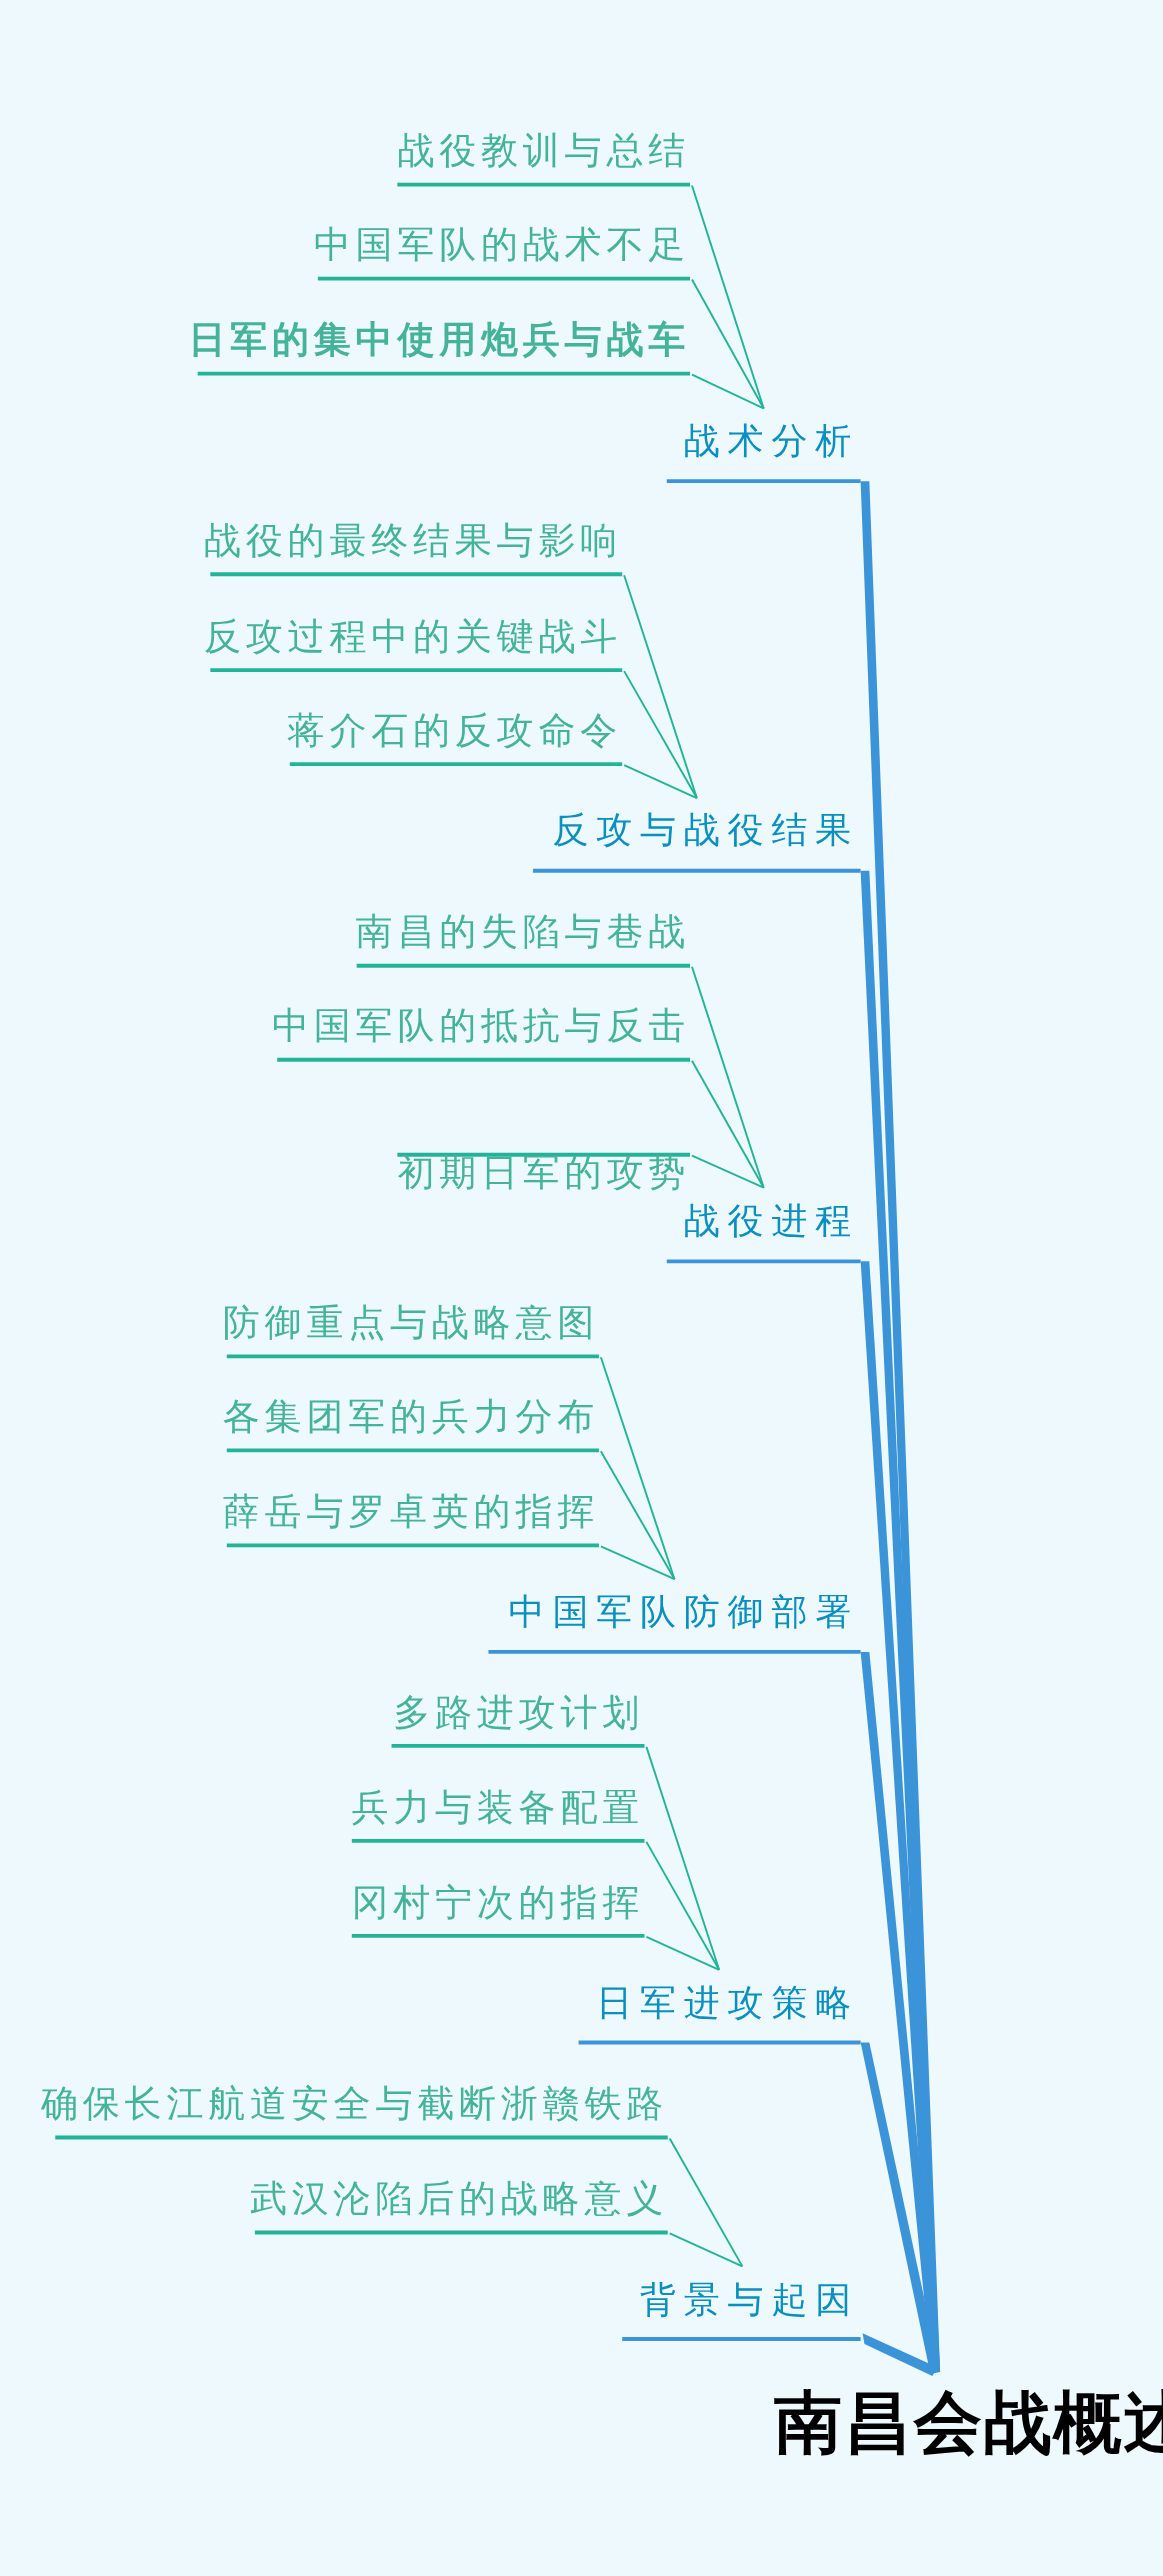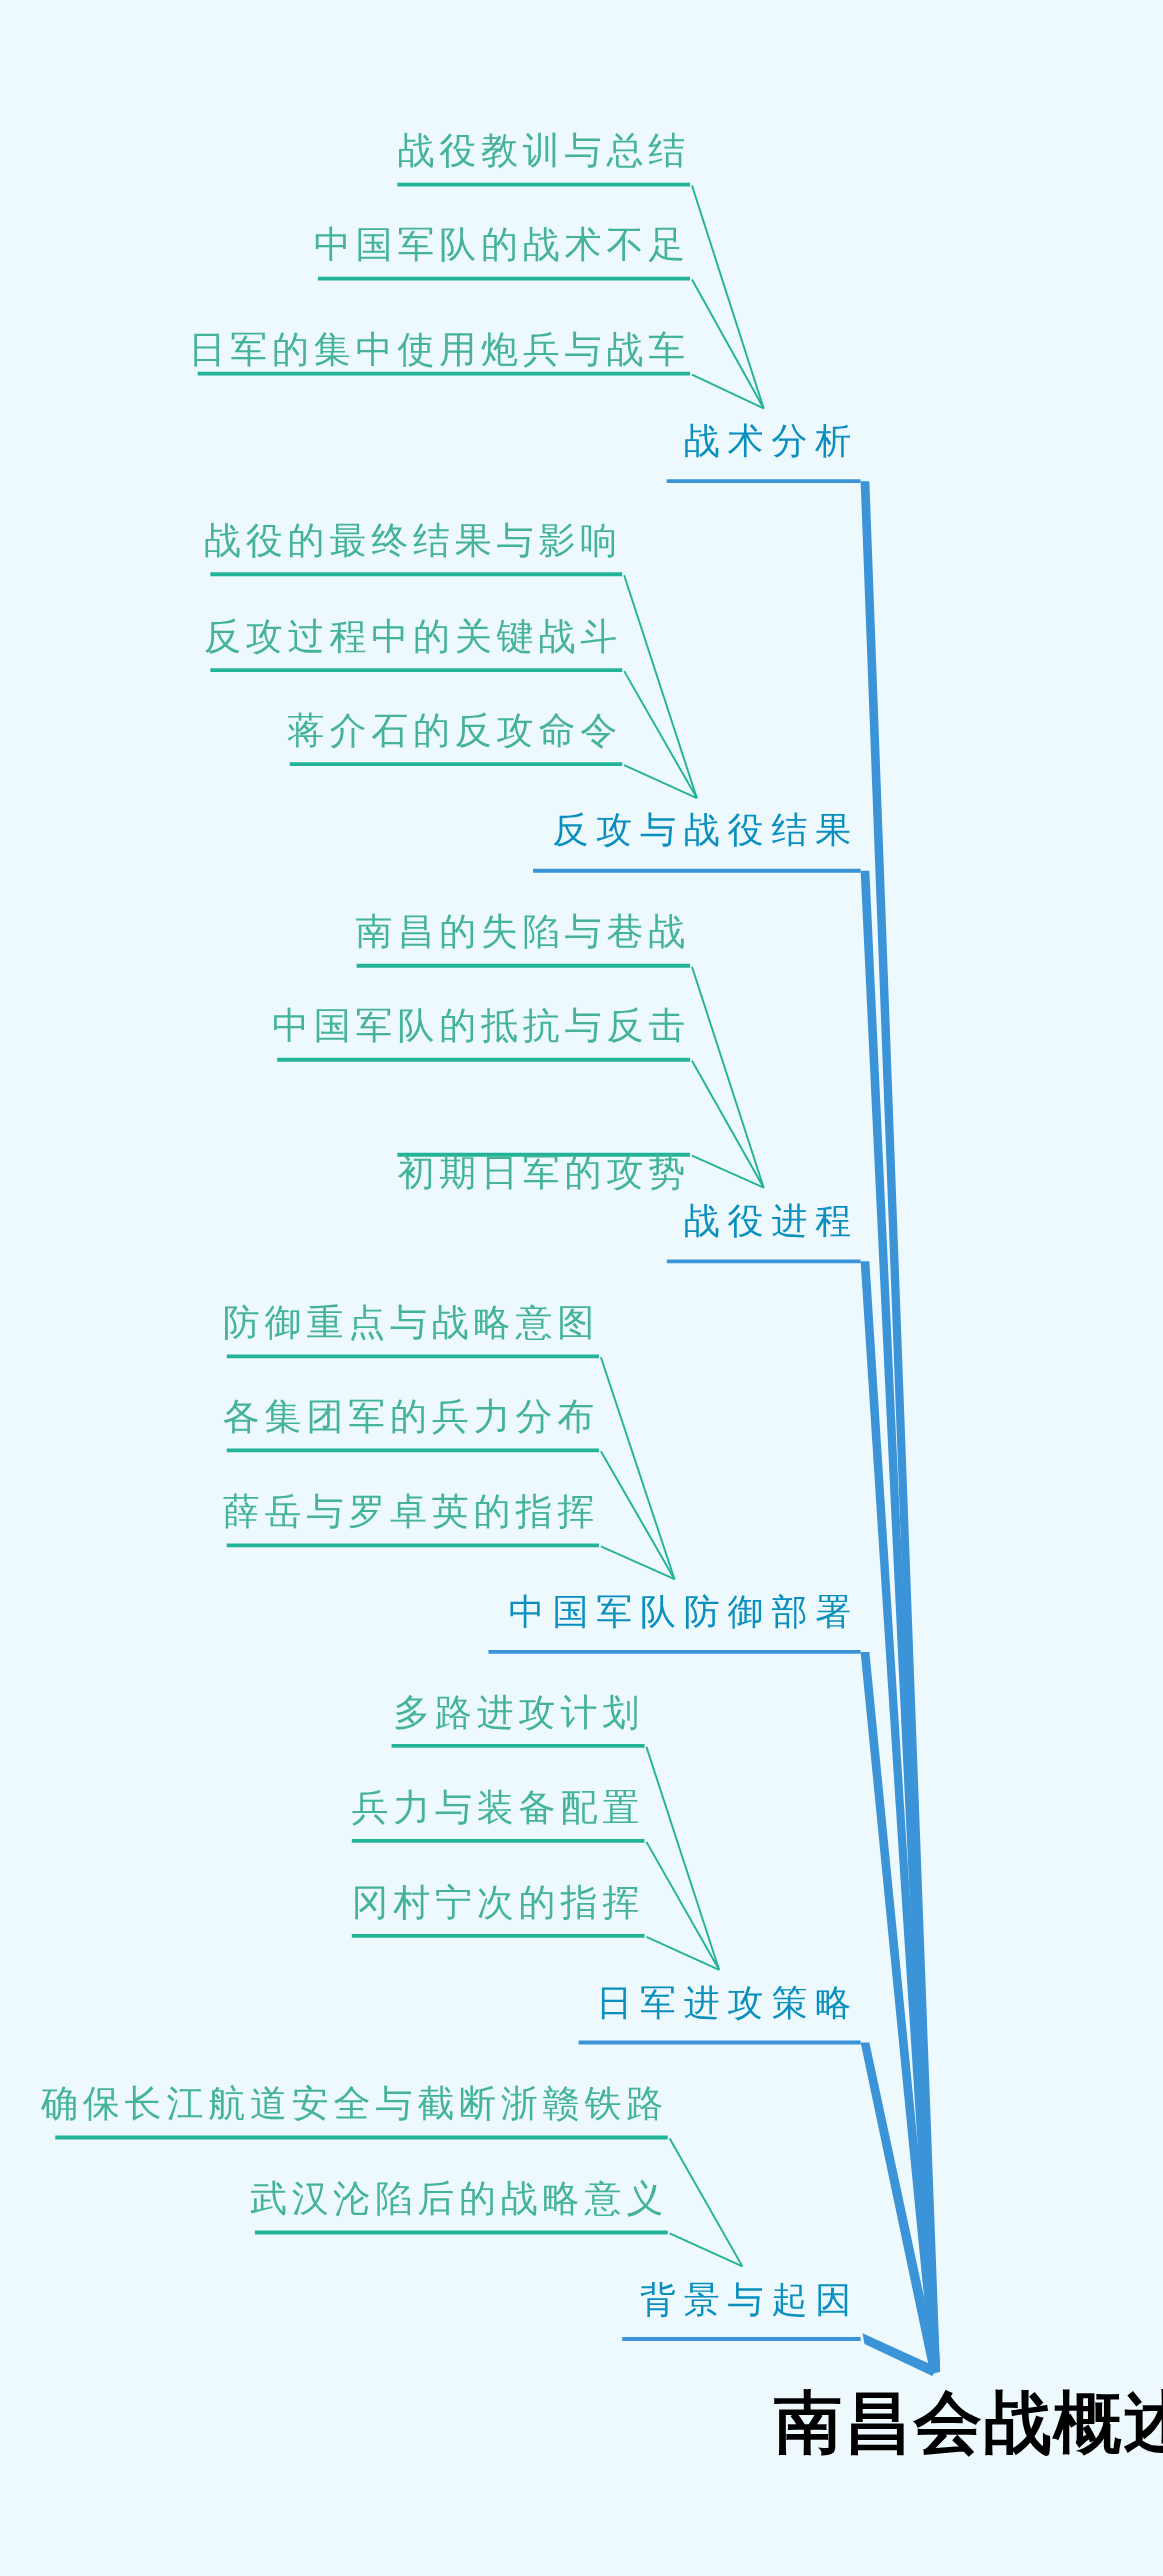--- a/index.html
+++ b/index.html
@@ -83,21 +83,21 @@
     <polyline points="667,1900 742,2032"></polyline>
     <polyline points="667,1998 742,2032"></polyline>
 
     <polyline points="691,2206 766,2338"></polyline>
     <polyline points="691,2304 766,2338"></polyline>
   </g>
 </svg>
 
 <div class="node leaf" style="right:473px; top:132px;margin-left:20px;">战役教训与总结</div>
 <div class="node leaf" style="right:473px; top:226px;">中国军队的战术不足</div>
-<div class="node leaf" style="right:473px; top:331px;">日军的集中使用炮兵与战车</div>
+<div class="node leaf" style="right:473px; top:321px;font-weight:bold;">日军的集中使用炮兵与战车</div>
 <div class="node topic" style="right:304px; top:423px;">战术分析</div>
 
 <div class="node leaf" style="right:541px; top:522px;font-family:Liberation Serif, serif;">战役的最终结果与影响</div>
 <div class="node leaf" style="right:541px; top:618px;">反攻过程中的关键战斗</div>
 <div class="node leaf" style="right:541px; top:712px;">蒋介石的反攻命令</div>
 <div class="node topic" style="right:304px; top:812px;">反攻与战役结果</div>
 
 <div class="node leaf" style="right:473px; top:913px;">南昌的失陷与巷战</div>
 <div class="node leaf" style="right:473px; top:1007px;">中国军队的抵抗与反击</div>
 <div class="node leaf" style="right:473px; top:1154px;">初期日军的攻势</div>

